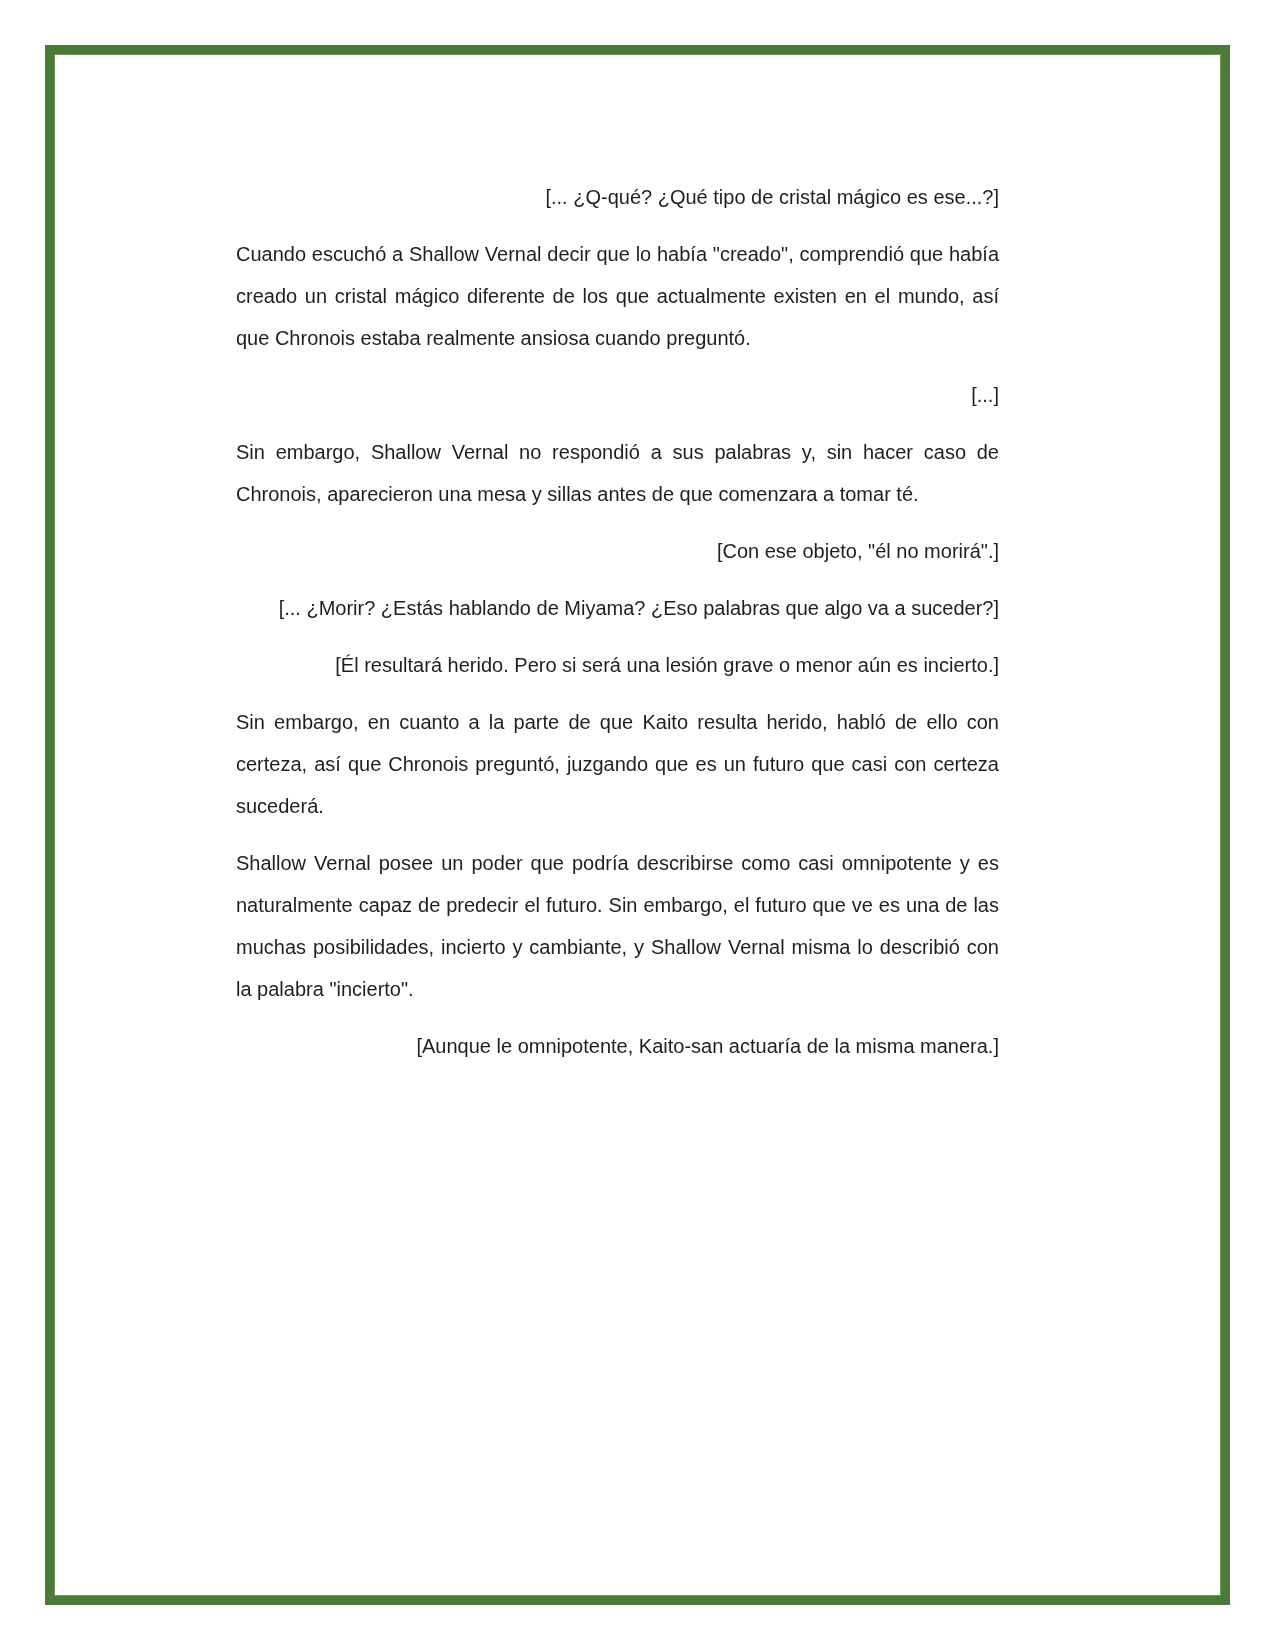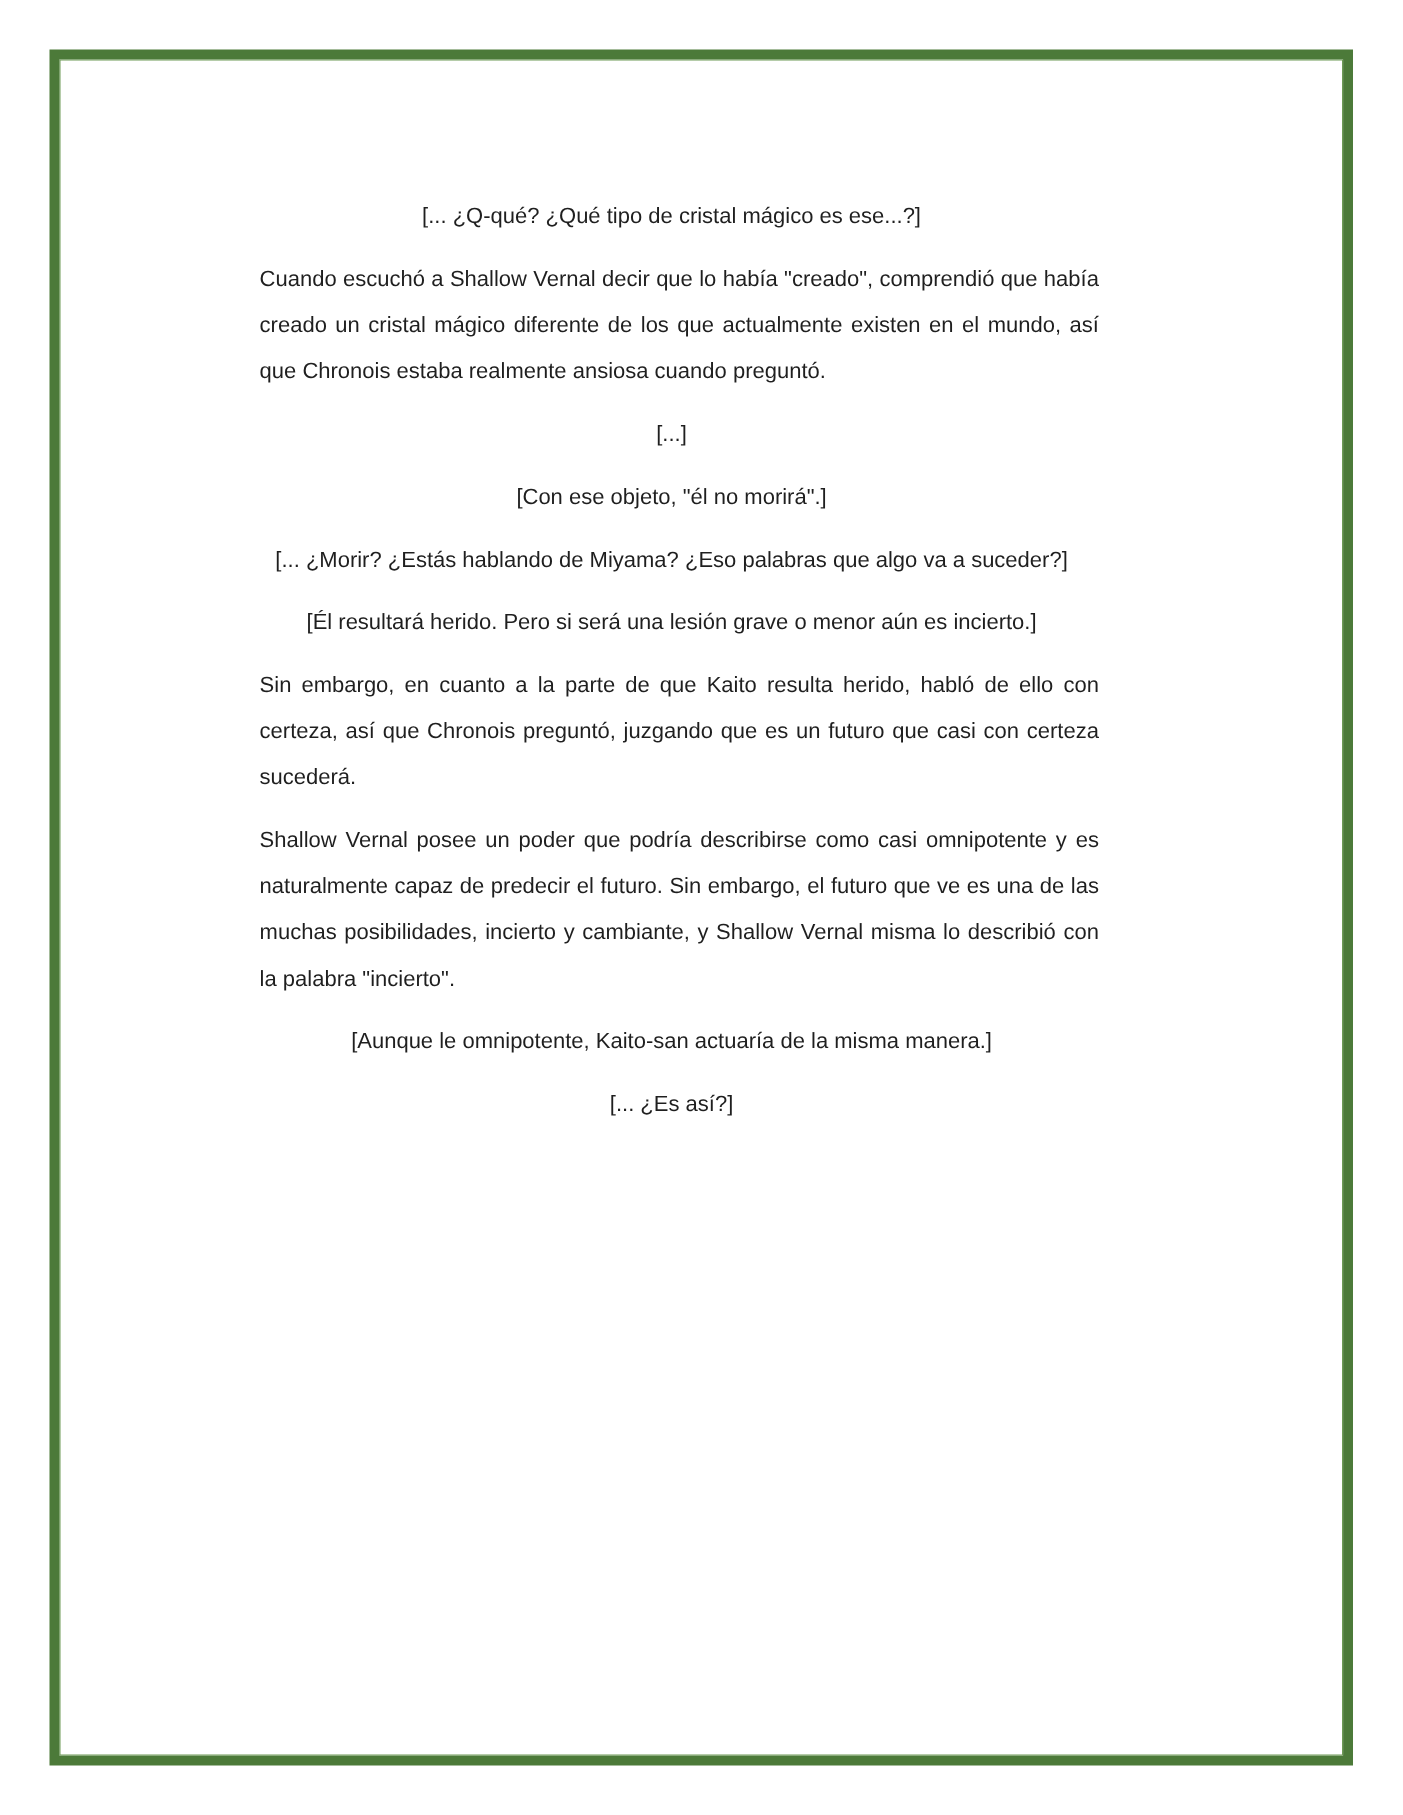--- a/index.html
+++ b/index.html
@@ -40,32 +40,32 @@
     font-size: 20px;
     line-height: 42px;
     color: #1f1f1f;
   }
   .page-content p.narration {
     text-align: justify;
     text-justify: inter-word;
     margin-left: 14px;
   }
   .page-content p.dialogue {
-    text-align: center;
+    text-align: right;
   }
 </style>
 </head>
 <body>
 
 <div class="page-frame">
   <div class="page-content">
       <p class="dialogue">[... ¿Q-qué? ¿Qué tipo de cristal mágico es ese...?]</p>
       <p class="narration">Cuando escuchó a Shallow Vernal decir que lo había "creado", comprendió que había creado un cristal mágico diferente de los que actualmente existen en el mundo, así que Chronois estaba realmente ansiosa cuando preguntó.</p>
       <p class="dialogue">[...]</p>
+      <p class="narration">Sin embargo, Shallow Vernal no respondió a sus palabras y, sin hacer caso de Chronois, aparecieron una mesa y sillas antes de que comenzara a tomar té.</p>
       <p class="dialogue">[Con ese objeto, "él no morirá".]</p>
       <p class="dialogue">[... ¿Morir? ¿Estás hablando de Miyama? ¿Eso palabras que algo va a suceder?]</p>
       <p class="dialogue">[Él resultará herido. Pero si será una lesión grave o menor aún es incierto.]</p>
       <p class="narration">Sin embargo, en cuanto a la parte de que Kaito resulta herido, habló de ello con certeza, así que Chronois preguntó, juzgando que es un futuro que casi con certeza sucederá.</p>
       <p class="narration">Shallow Vernal posee un poder que podría describirse como casi omnipotente y es naturalmente capaz de predecir el futuro. Sin embargo, el futuro que ve es una de las muchas posibilidades, incierto y cambiante, y Shallow Vernal misma lo describió con la palabra "incierto".</p>
       <p class="dialogue">[Aunque le omnipotente, Kaito-san actuaría de la misma manera.]</p>
-      <p class="dialogue">[... ¿Es así?]</p>
     </div>
 </div>
 
 </body></html>

